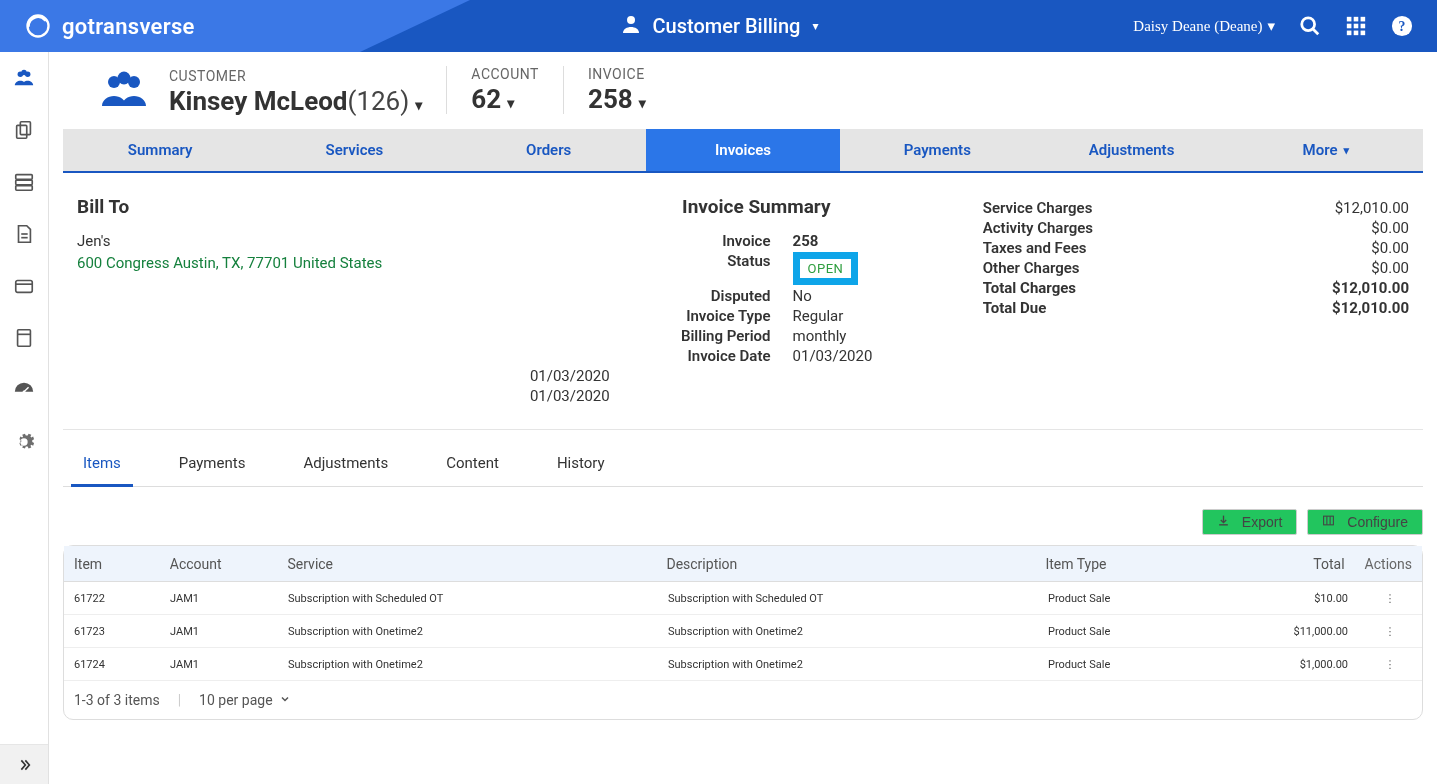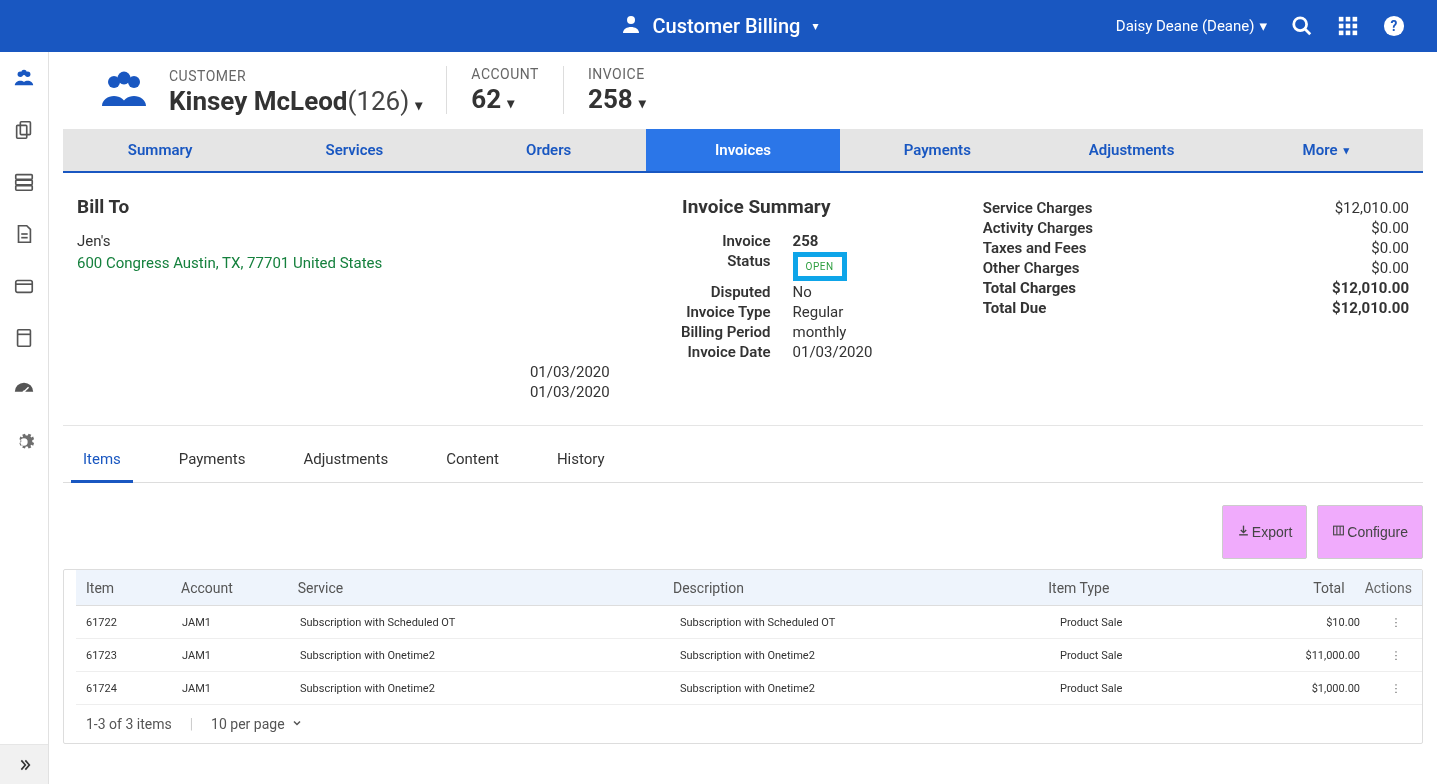--- a/index.html
+++ b/index.html
@@ -58,21 +58,22 @@
   gap: 10px;
   font-size: 20px;
   font-weight: 500;
 }
 .topbar .center .caret-down { font-size: 12px; margin-left: 2px; }
 .topbar .right {
   margin-left: auto;
   display: flex;
   align-items: center;
   gap: 24px;
-  padding-right: 32px;
+  padding-right: 24px;
+  font-family: Liberation Serif, serif;
 }
 .topbar .right .user {
   display: flex;
   align-items: center;
   gap: 5px;
   font-size: 15px;
 }
 .topbar .right .icon-btn {
   display: inline-flex;
   cursor: pointer;
@@ -187,24 +188,24 @@
 .billto .name { font-size: 15px; margin-bottom: 4px; }
 .billto .addr { font-size: 15px; color: #15803d; }
 
 .summary-col { width: 34%; }
 .summary-col .bold-head { text-align: center; }
 .kv { display: flex; margin-bottom: 2px; font-size: 15px; }
 .kv .k { width: 58%; text-align: right; font-weight: 600; padding-right: 22px; }
 .kv .v { flex: 1; }
 .status-badge {
   display: inline-block;
-  border: 5px solid #0ea5e9;
+  border: 7px solid #0ea5e9;
   color: #2e9e3f;
   padding: 0 8px;
-  font-size: 10px;
+  font-size: 13px;
   letter-spacing: 0.5px;
   line-height: 19px;
 }
 
 .charges-col { width: 32%; margin-left: auto; padding-top: 4px; }
 .charge-row { display: flex; justify-content: space-between; font-size: 15px; margin-bottom: 2px; }
 .charge-row .ck { font-weight: 600; }
 .charge-row.total .ck, .charge-row.total .cv { font-weight: 700; }
 
 
@@ -231,36 +232,35 @@
 
 .table-actions {
   display: flex;
   justify-content: flex-end;
   gap: 10px;
   margin-top: 22px;
   margin-bottom: 10px;
 }
 .btn {
   border: 1px solid #ccc;
-  background: #f0abfc;
-  padding: 18px 14px;
+  background: #22c55e;
+  padding: 4px 14px;
   font-size: 14px;
   cursor: pointer;
   display: inline-flex;
   align-items: center;
-  gap: 2px;
+  gap: 12px;
   color: #444;
   border-radius: 2px;
 }
 
 
 .data-table {
   border: 1px solid #ddd;
-  border-radius: 2px;
-  padding-left: 12px;
+  border-radius: 10px;
 }
 .thead, .trow {
   display: flex;
   align-items: center;
 }
 .thead {
   background: #eef4fc;
   color: #555;
   font-size: 14px;
   height: 36px;
@@ -291,20 +291,36 @@
   font-size: 14px;
 }
 .divider { color: #ccc; }
 .perpage { display: inline-flex; align-items: center; gap: 6px; cursor: pointer; }
 
 </style>
 </head>
 <body>
 
 <div class="topbar">
+  <div class="brand-wrap">
+    <div class="brand-bg">
+      <svg width="470" height="52" viewBox="0 0 470 52">
+        <polygon points="0,0 470,0 360,52 0,52" fill="#3b78e6"></polygon>
+      </svg>
+    </div>
+    <div class="brand">
+      <span class="brand-icon">
+        <svg width="28" height="28" viewBox="0 0 24 24" fill="none" stroke="#fff" stroke-width="2">
+          <circle cx="12" cy="12" r="9"></circle>
+          <path d="M4 12a8 8 0 0 1 14-5" stroke-linecap="round"></path>
+        </svg>
+      </span>
+      <span>gotransverse</span>
+    </div>
+  </div>
 
   <div class="center">
     <span>
       <svg width="24" height="24" viewBox="0 0 24 24" fill="#fff">
           <circle cx="12" cy="8" r="4"></circle>
           <path d="M4 21c0-4 4-6 8-6s8 2 8 6z"></path>
         </svg>
     </span>
     <span>Customer Billing</span>
     <span class="caret-down">▾</span>

